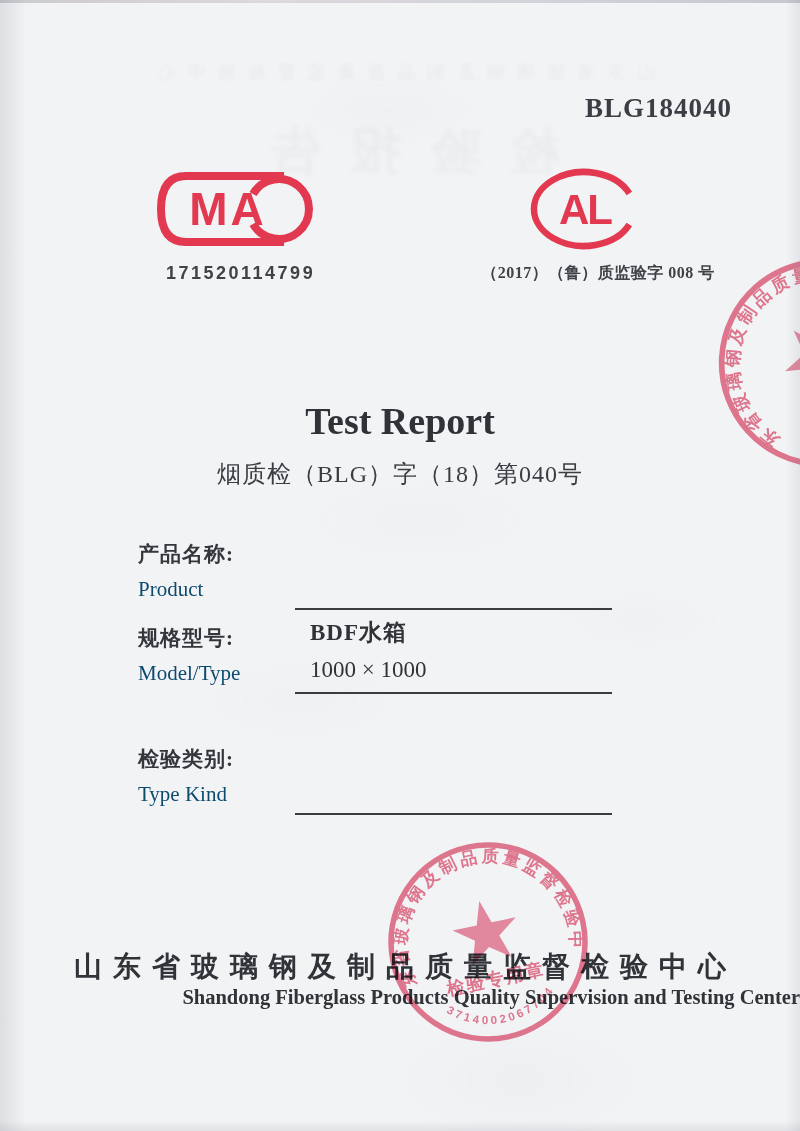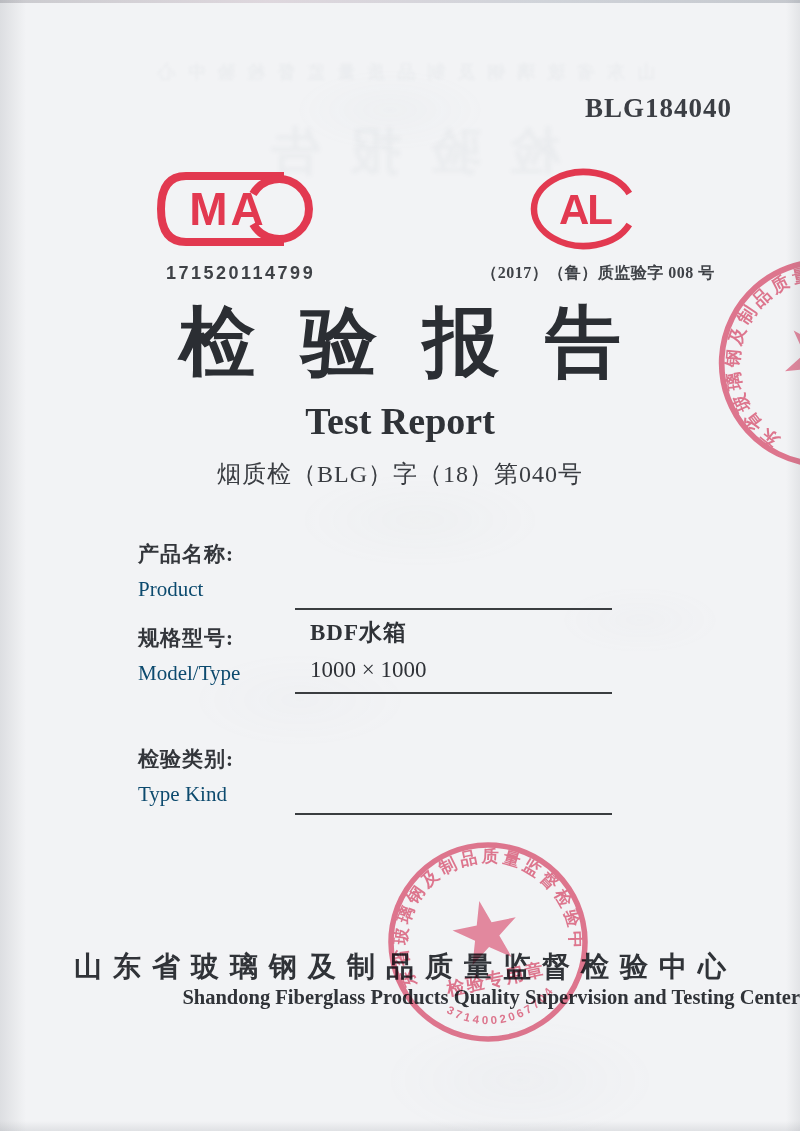--- a/index.html
+++ b/index.html
@@ -83,21 +83,20 @@
     <text x="76" y="58" text-anchor="middle" font-size="46" font-weight="bold" fill="#e23950" letter-spacing="3">MA</text>
   </svg>
   <div class="cma-num">171520114799</div>
 
   <svg class="cal" viewBox="0 0 114 86">
     <path d="M 102.3,27.4 A 50,37 0 1 0 102.3,58.6" fill="none" stroke="#e23950" stroke-width="6.5"></path>
     <text x="58" y="58" text-anchor="middle" font-size="42" font-weight="bold" fill="#e23950" letter-spacing="-2">AL</text>
   </svg>
   <div class="cal-num">（2017）（鲁）质监验字 008 号</div>
 
-  <div class="title-zh">检验报告</div>
   <div class="title-en">Test Report</div>
   <div class="doc-no">烟质检（BLG）字（18）第040号</div>
 
   <div class="field f1">
     <div class="flabel-zh">产品名称:</div>
     <div class="flabel-en">Product</div>
     <div class="fvalue v-bold">BDF水箱</div>
     <div class="fline"></div>
   </div>
   <div class="field f2">

